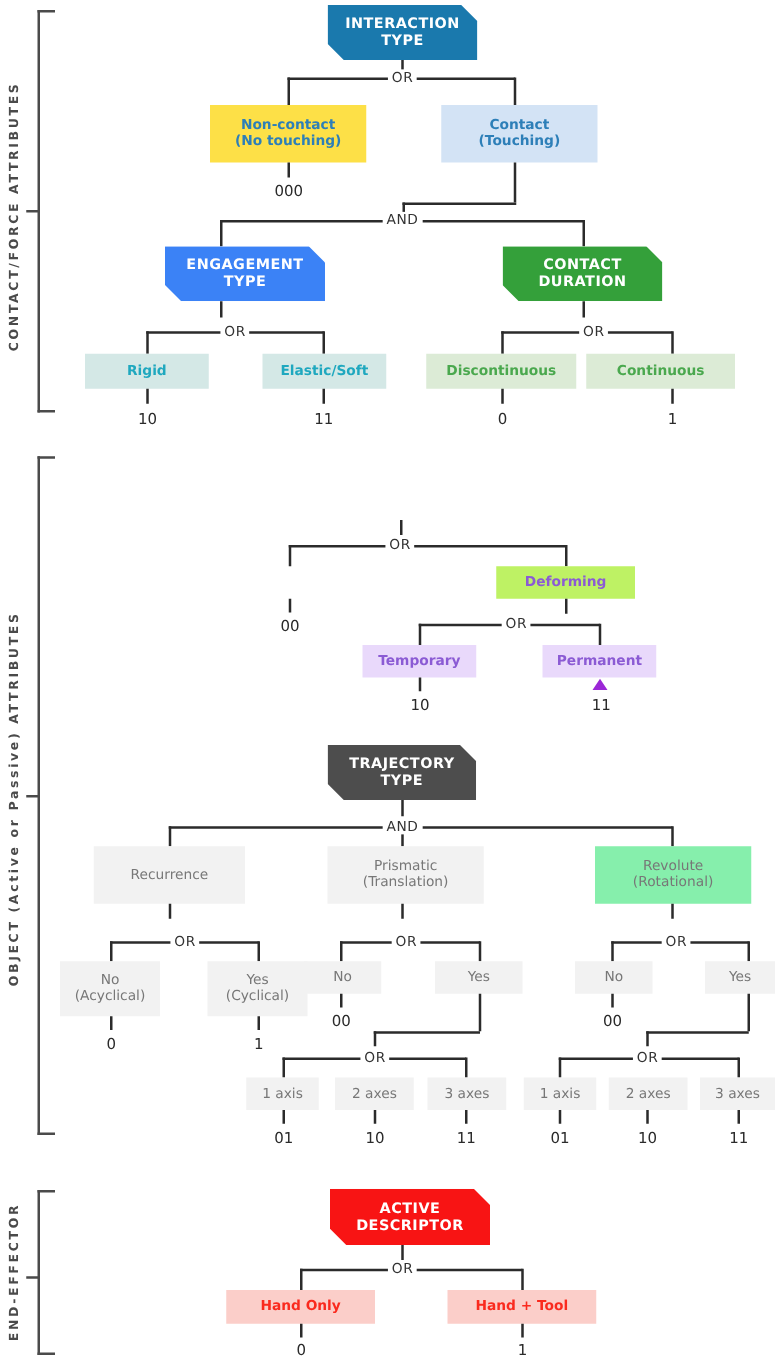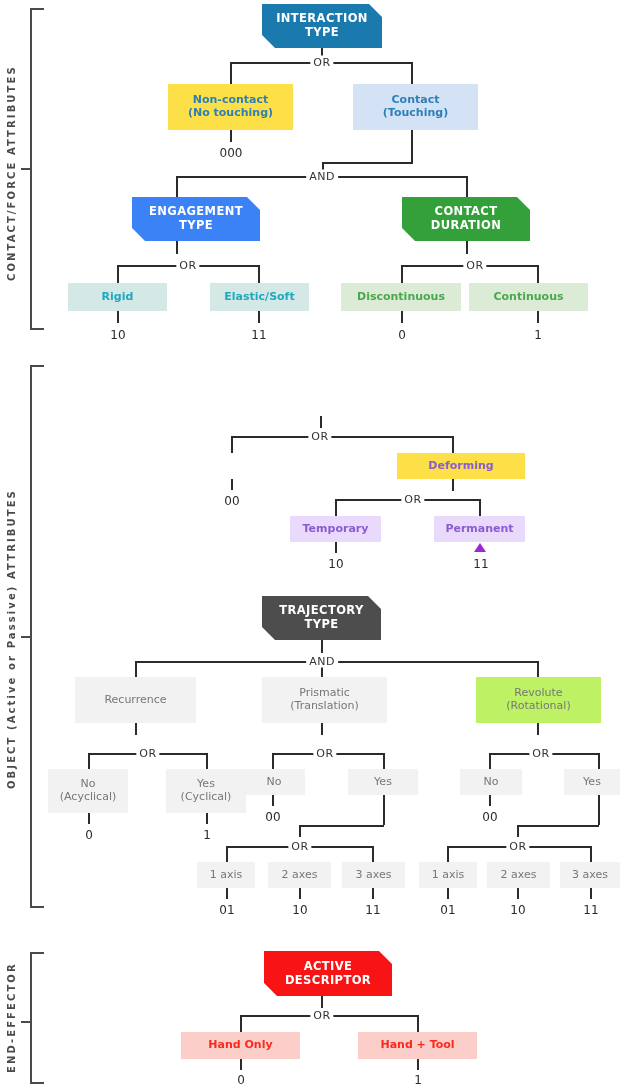--- a/index.html
+++ b/index.html
@@ -172,21 +172,21 @@
   <div class="bracket" style="left:30px; top:365px; width:14px; height:543px;"></div>
   <div class="bracket-tick" style="left:21px; top:636px;"></div>
 
 
   <div class="ln-v" style="left:320px; top:416px; height:12px;"></div>
   <div class="ln-h" style="left:231px; top:436px; width:222px;"></div>
   <div class="ln-v" style="left:231px; top:436px; height:17px;"></div>
   <div class="ln-v" style="left:452px; top:436px; height:17px;"></div>
   <div class="gate" style="left:320px; top:436px;">OR</div>
 
-  <div class="node leaf" style="left:397px; top:453px; width:128px; height:26px; background:#fde047; color:#8b5bd4;">Deforming</div>
+  <div class="node leaf" style="left:397px; top:453px; width:111px; height:26px; background:#bef264; color:#8b5bd4;">Deforming</div>
 
   <div class="ln-v" style="left:231px; top:479px; height:11px;"></div>
   <div class="code" style="left:232px; top:494px;">00</div>
 
   <div class="ln-v" style="left:452px; top:479px; height:12px;"></div>
   <div class="ln-h" style="left:335px; top:499px; width:145px;"></div>
   <div class="ln-v" style="left:335px; top:499px; height:17px;"></div>
   <div class="ln-v" style="left:479px; top:499px; height:17px;"></div>
   <div class="gate" style="left:413px; top:499px;">OR</div>
 
@@ -205,21 +205,21 @@
   <div class="ln-v" style="left:321px; top:640px; height:13px;"></div>
   <div class="ln-h" style="left:135px; top:661px; width:403px;"></div>
   <div class="ln-v" style="left:135px; top:661px; height:16px;"></div>
   <div class="ln-v" style="left:321px; top:661px; height:16px;"></div>
   <div class="ln-v" style="left:537px; top:661px; height:16px;"></div>
   <div class="gate" style="left:322px; top:661px;">AND</div>
 
   <div class="node leaf plain" style="left:75px; top:677px; width:121px; height:46px; background:#f2f2f2; color:#777777;">Recurrence</div>
   <div class="node leaf plain" style="left:262px; top:677px; width:125px; height:46px; background:#f2f2f2; color:#777777;">Prismatic
 (Translation)</div>
-  <div class="node leaf plain" style="left:476px; top:677px; width:125px; height:46px; background:#bef264; color:#777777;">Revolute
+  <div class="node leaf plain" style="left:476px; top:677px; width:125px; height:46px; background:#86efac; color:#777777;">Revolute
 (Rotational)</div>
 
   <div class="ln-v" style="left:135px; top:723px; height:12px;"></div>
   <div class="ln-h" style="left:88px; top:753px; width:119px;"></div>
   <div class="ln-v" style="left:88px; top:753px; height:16px;"></div>
   <div class="ln-v" style="left:206px; top:753px; height:16px;"></div>
   <div class="gate" style="left:148px; top:753px;">OR</div>
 
   <div class="node leaf plain" style="left:48px; top:769px; width:80px; height:44px; background:#f2f2f2; color:#777777;">No
 (Acyclical)</div>

